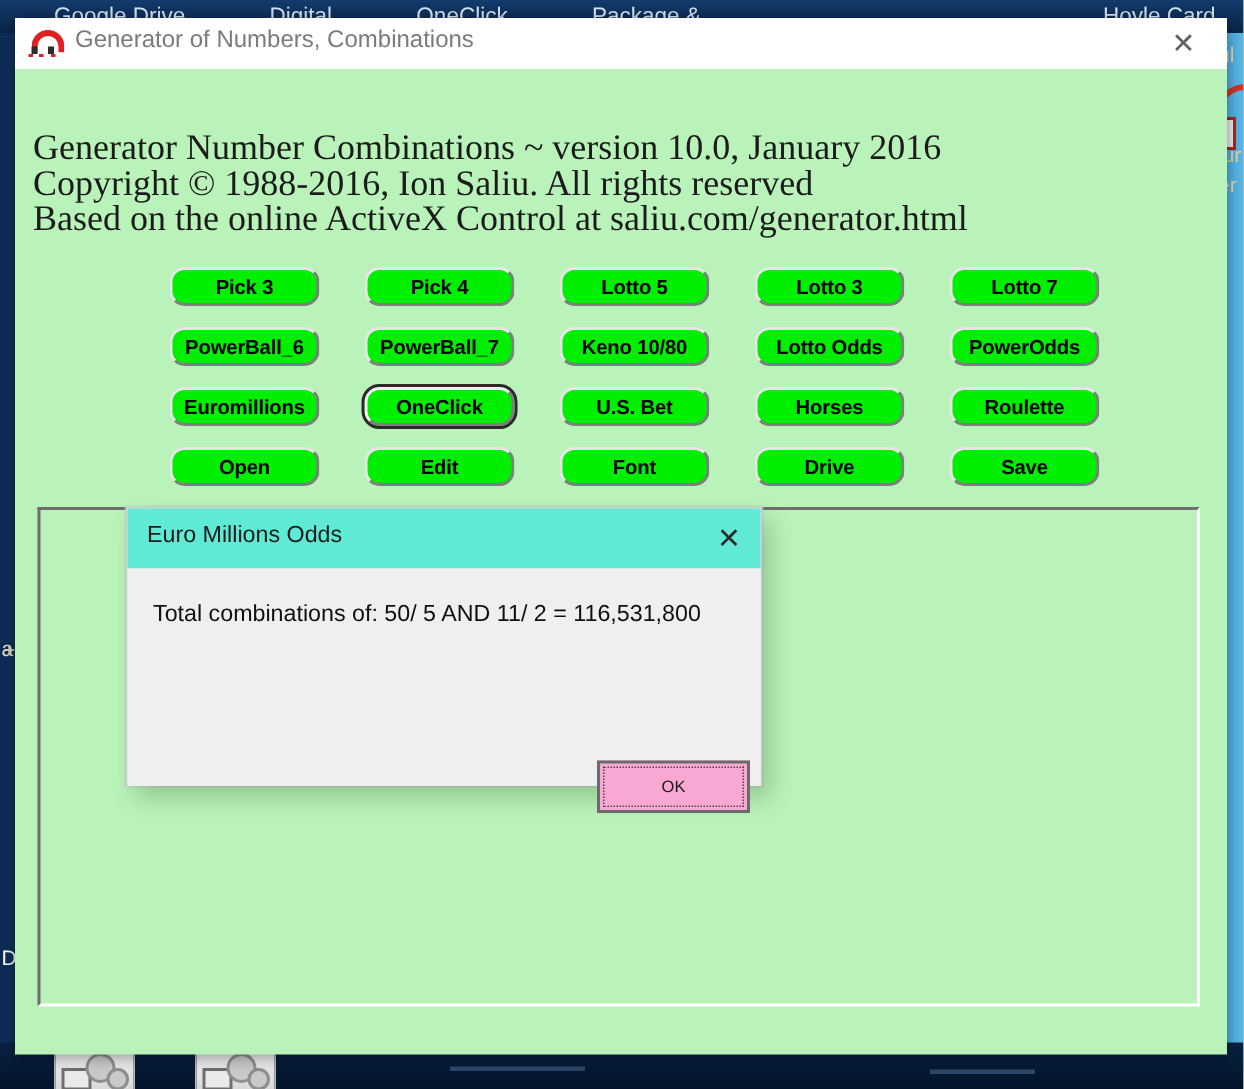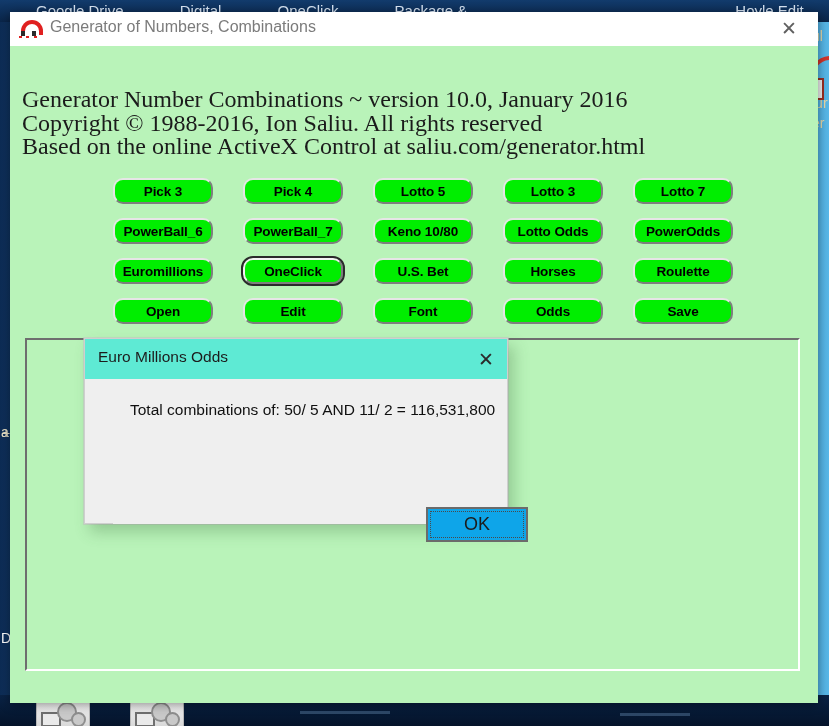--- a/index.html
+++ b/index.html
@@ -280,40 +280,39 @@
     width: 42px; height: 40px;
     display: flex; align-items: center; justify-content: center;
     color: #2b2b2b;
     font-size: 19px;
     cursor: default;
   }
   .dlg-body {
     position: relative;
     height: 145px;
     background: #efefef;
-    margin-left: 28px;
   }
   .dlg-message {
     position: absolute;
     left: 17px; top: 22px;
     font-size: 15.5px;
     color: #101010;
     white-space: nowrap;
   }
   .dlg-ok {
     position: absolute;
     left: 313px; top: 128px;
     width: 102px; height: 35px;
-    background: #0ea5e9;
+    background: #f9a8d4;
     border: 2px solid #6b6b6b;
     box-sizing: border-box;
     display: flex;
     align-items: center;
     justify-content: center;
-    font-size: 18px;
+    font-size: 11px;
     color: #1c1c1c;
     cursor: default;
   }
   .dlg-ok-inner {
     position: absolute;
     inset: 2px;
     border: 1px dotted #4a4a4a;
     display: flex;
     align-items: center;
     justify-content: center;
@@ -325,21 +324,21 @@
 <div id="root">
 
   <div class="desktop">
     <div class="desk-band-top"></div>
 
     <div class="desk-menu">
       <span class="dm1">Google Drive</span>
       <span class="dm2">Digital</span>
       <span class="dm3">OneClick</span>
       <span class="dm4">Package &amp;</span>
-      <span class="dm5">Hoyle Edit</span>
+      <span class="dm5">Hoyle Card</span>
       
     </div>
 
     <div class="desk-side-text ds-plus">+</div>
     <div class="desk-side-text ds-c">a</div>
     <div class="desk-side-text ds-b">D</div>
 
     <div class="desk-red-arc"></div>
     <div class="desk-red-box"></div>
     <div class="desk-right-text" style="top:95px;">lur</div>
@@ -408,21 +407,21 @@
           <div class="gbtn c1 focused">OneClick</div>
           <div class="gbtn c2">U.S. Bet</div>
           <div class="gbtn c3">Horses</div>
           <div class="gbtn c4">Roulette</div>
         </div>
 
         <div class="btn-row">
           <div class="gbtn c0">Open</div>
           <div class="gbtn c1">Edit</div>
           <div class="gbtn c2">Font</div>
-          <div class="gbtn c3">Odds</div>
+          <div class="gbtn c3">Drive</div>
           <div class="gbtn c4">Save</div>
         </div>
 
       </div>
 
       <div class="inner-panel"></div>
 
       <div class="dialog">
         <div class="dlg-titlebar">
           <div class="dlg-title">Euro Millions Odds</div>

